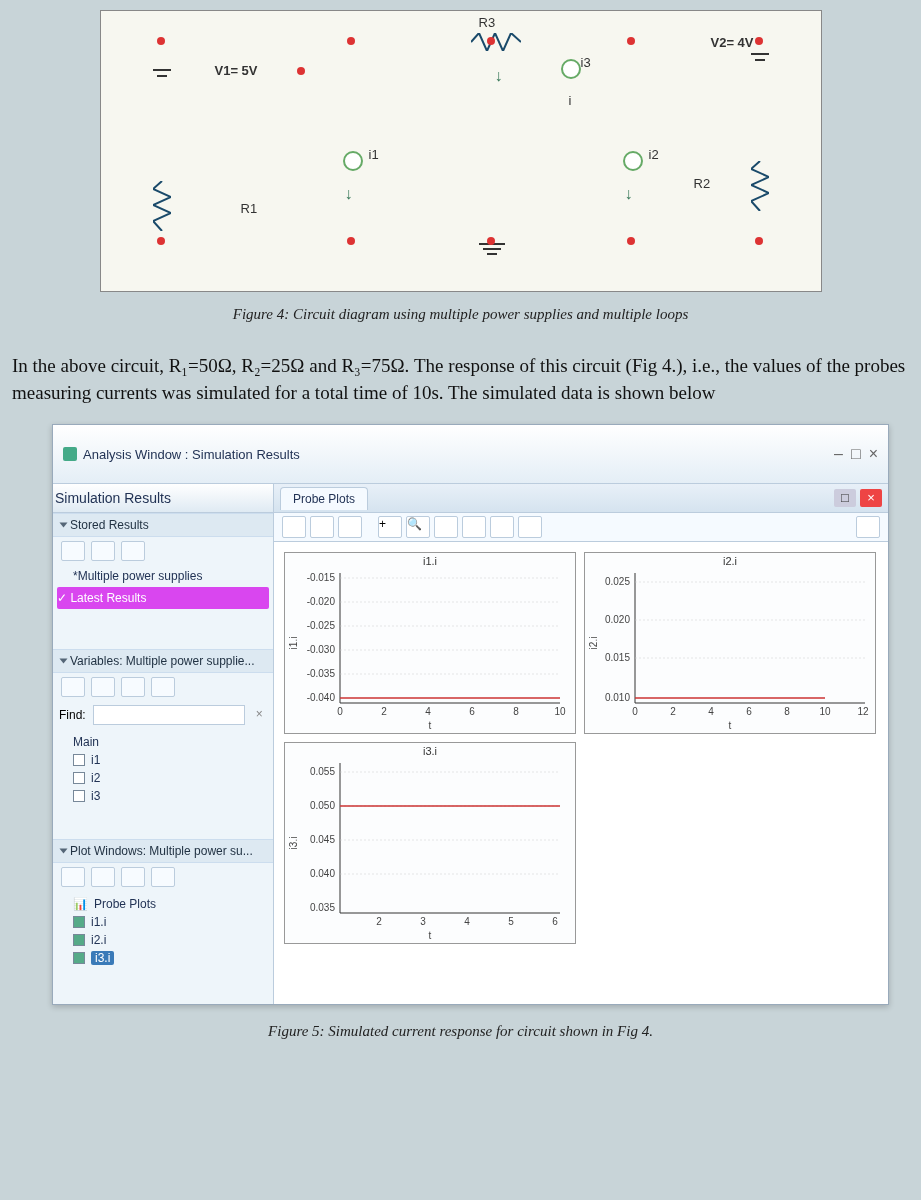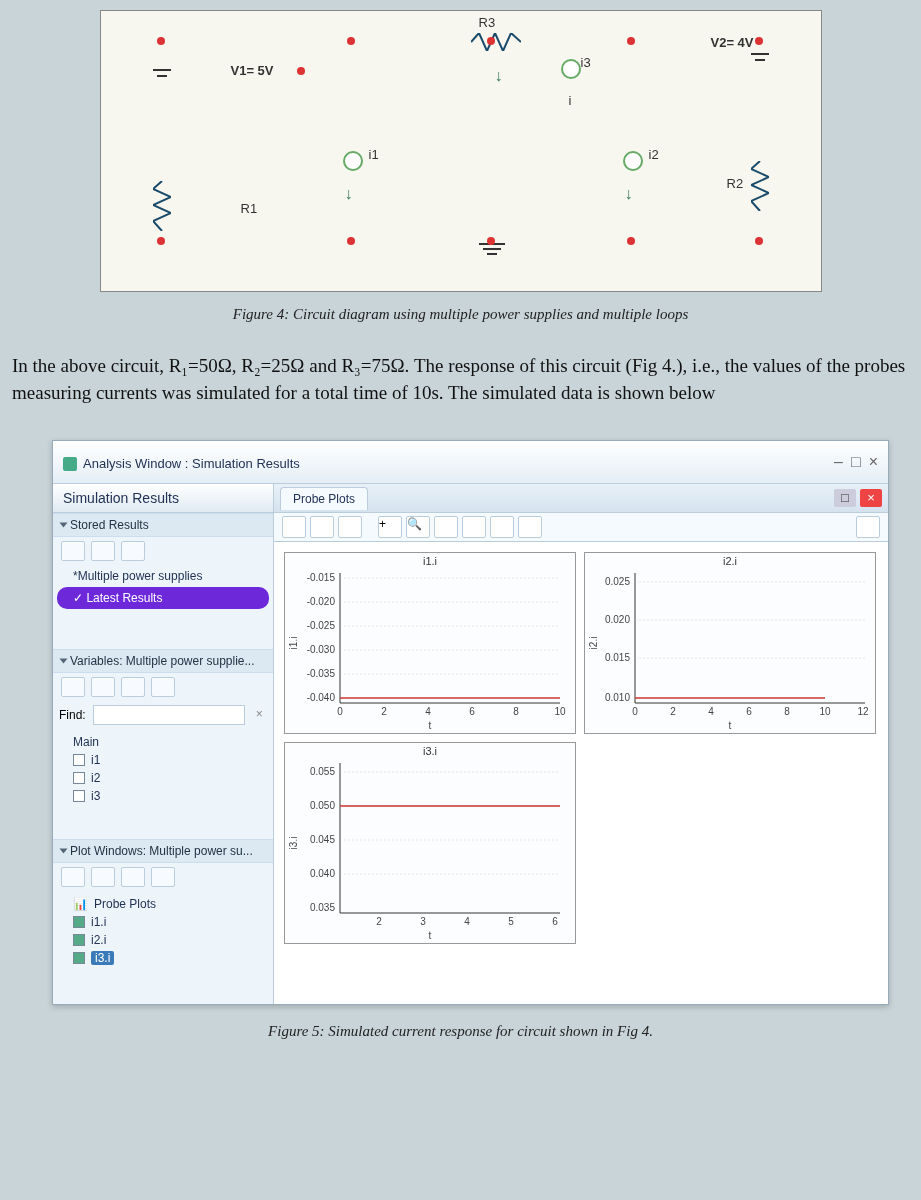--- a/index.html
+++ b/index.html
@@ -4,34 +4,34 @@
 <style>
   html,body{margin:0;padding:0;font-family:Georgia,serif;background:#c8d4d8;}
   .page{width:921px;padding:10px 12px 20px;box-sizing:border-box;}
   .heading{font-size:20px;color:#222;margin:0 0 20px 0;}
   .circuit-box{background:#f7f7f0;border:1px solid #888;margin:0 auto 14px;width:720px;height:280px;position:relative;}
   .vwire{width:2px;}
   .hwire{height:2px;}
   .node{position:absolute;width:8px;height:8px;border-radius:50%;background:#d33;}
   .rlabel{position:absolute;font-family:Arial,sans-serif;font-size:13px;color:#333;}
   .caption{text-align:center;font-style:italic;font-size:15px;color:#222;margin:8px 0 30px;}
-  .para{font-size:19px;line-height:1.4;color:#111;margin:0 0 34px;}
+  .para{font-size:19px;line-height:1.4;color:#111;margin:0 0 18px;}
   .analysis-window{margin:0 20px 18px 40px;background:#e6eff4;border:1px solid #9ab;box-shadow:0 2px 6px rgba(0,0,0,0.2);}
-  .aw-title{background:linear-gradient(#fff,#e4eef6);border-bottom:1px solid #bcd;padding:12px 10px;font-family:Arial,sans-serif;font-size:13px;color:#235;display:flex;align-items:flex-end;}
+  .aw-title{background:linear-gradient(#fff,#e4eef6);border-bottom:1px solid #bcd;padding:20px 10px;font-family:Arial,sans-serif;font-size:13px;color:#235;display:flex;align-items:center;}
   .aw-title .icon{width:14px;height:14px;background:#4a8;margin-right:6px;border-radius:2px;}
   .aw-title .winbtns{margin-left:auto;display:flex;gap:8px;color:#666;font-size:16px;}
   .aw-body{display:flex;height:520px;}
   .sidebar{width:220px;border-right:1px solid #bcd;background:#eef5fa;display:flex;flex-direction:column;font-family:Arial,sans-serif;font-size:12px;}
-  .sidebar-tab{background:linear-gradient(#fff,#dfeaf3);padding:6px 10px;font-size:14px;color:#235;border-bottom:1px solid #bcd;}
+  .sidebar-tab{background:linear-gradient(#fff,#dfeaf3);padding:6px 2px;font-size:14px;color:#235;border-bottom:1px solid #bcd;}
   .panelhdr{background:#dde9f2;padding:4px 8px;border-top:1px solid #cde;border-bottom:1px solid #cde;color:#234;font-size:12px;}
   .panelhdr .tri{display:inline-block;width:0;height:0;border-left:5px solid #567;border-top:4px solid transparent;border-bottom:4px solid transparent;transform:rotate(90deg);margin-right:4px;}
   .panel-tools{padding:4px 8px;display:flex;gap:6px;}
   .toolbtn{width:22px;height:18px;border:1px solid #bcd;background:#f7fbff;border-radius:2px;}
   .tree-item{padding:4px 10px 4px 20px;color:#235;}
-  .tree-item.sel{background:#6d28d9;color:#fff;border-radius:10px;margin:0 4px;padding-left:16px;}
+  .tree-item.sel{background:#d946ef;color:#fff;border-radius:2px;margin:0 4px;padding-left:0;}
   .find-row{display:flex;align-items:center;padding:4px 6px;gap:7px;}
   .find-row input{flex:1;border:1px solid #bcd;height:18px;font-size:11px;padding:0 4px;}
   .find-row .clr{width:16px;height:16px;text-align:center;color:#888;}
   .probe-list{padding:4px 8px;color:#235;margin-left:12px;}
   .probe-list .row{display:flex;align-items:center;gap:6px;padding:2px 0;}
   .probe-list .cb{width:10px;height:10px;border:1px solid #789;background:#fff;}
   .probe-list .cb.on{background:#5a8;}
   .probe-list .li-sel{background:#3a7ab8;color:#fff;padding:0 4px;border-radius:2px;}
   .plotarea{flex:1;background:#fff;display:flex;flex-direction:column;}
   .plot-tabs{background:linear-gradient(#e8f0f8,#d5e3ef);display:flex;align-items:center;padding:0;height:28px;font-family:Arial,sans-serif;font-size:12px;}
@@ -73,41 +73,41 @@
     <div class="vwire" style="left:658px;top:30px;height:200px;"></div>
 
     <div class="vwire" style="left:250px;top:30px;height:200px;"></div>
 
     <div class="vwire" style="left:390px;top:30px;height:200px;"></div>
 
     <div class="vwire" style="left:530px;top:30px;height:200px;"></div>
 
     <div style="position:absolute;left:52px;top:58px;width:18px;height:2px;background:#333;"></div>
     <div style="position:absolute;left:56px;top:64px;width:10px;height:2px;background:#333;"></div>
-    <span class="rlabel" style="left:130px;top:52px;font-weight:bold;">V1= 5V</span>
+    <span class="rlabel" style="left:114px;top:52px;font-weight:bold;">V1= 5V</span>
     <div class="node" style="left:196px;top:56px;"></div>
 
     <div style="position:absolute;left:650px;top:42px;width:18px;height:2px;background:#333;"></div>
     <div style="position:absolute;left:654px;top:48px;width:10px;height:2px;background:#333;"></div>
     <span class="rlabel" style="left:610px;top:24px;font-weight:bold;">V2= 4V</span>
 
     <svg class="res-v" style="left:52px;top:170px;width:18px;height:50px;" viewBox="0 0 18 50">
         <polyline points="9,0 0,8 18,16 0,24 18,32 0,40 9,50" stroke="#1a4a6a" stroke-width="2" fill="none"></polyline>
       </svg>
     <span class="rlabel" style="left:140px;top:190px;">R1</span>
 
     <svg class="res-h" style="left:370px;top:22px;width:50px;height:18px;" viewBox="0 0 50 18">
         <polyline points="0,9 8,0 16,18 24,0 32,18 40,0 50,9" stroke="#1a4a6a" stroke-width="2" fill="none"></polyline>
       </svg>
     <span class="rlabel" style="left:378px;top:4px;">R3</span>
 
     <svg class="res-v" style="left:650px;top:150px;width:18px;height:50px;" viewBox="0 0 18 50">
         <polyline points="9,0 0,8 18,16 0,24 18,32 0,40 9,50" stroke="#1a4a6a" stroke-width="2" fill="none"></polyline>
       </svg>
-    <span class="rlabel" style="left:626px;top:165px;">R2</span>
+    <span class="rlabel" style="left:593px;top:165px;">R2</span>
 
     <div class="probe-sym" style="left:242px;top:140px;"></div>
     <span class="rlabel" style="left:268px;top:136px;">i1</span>
     <span class="arrow" style="left:244px;top:174px;">↓</span>
     <div class="node" style="left:246px;top:226px;"></div>
 
     <div class="probe-sym" style="left:522px;top:140px;"></div>
     <span class="rlabel" style="left:548px;top:136px;">i2</span>
     <span class="arrow" style="left:524px;top:174px;">↓</span>
     <div class="node" style="left:526px;top:226px;"></div>

